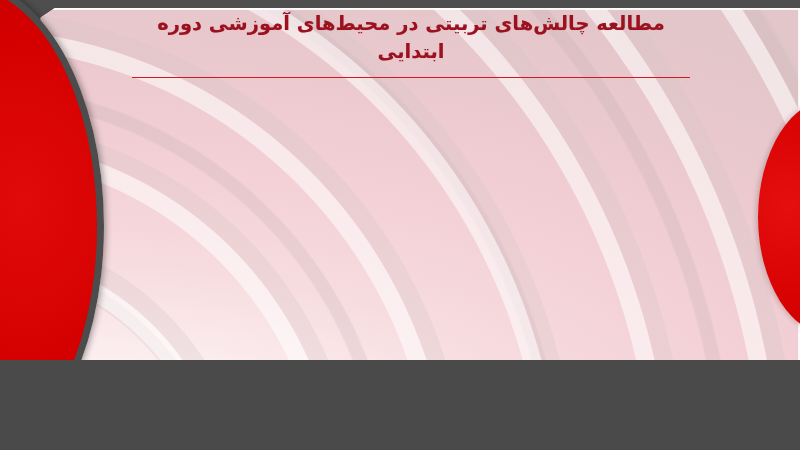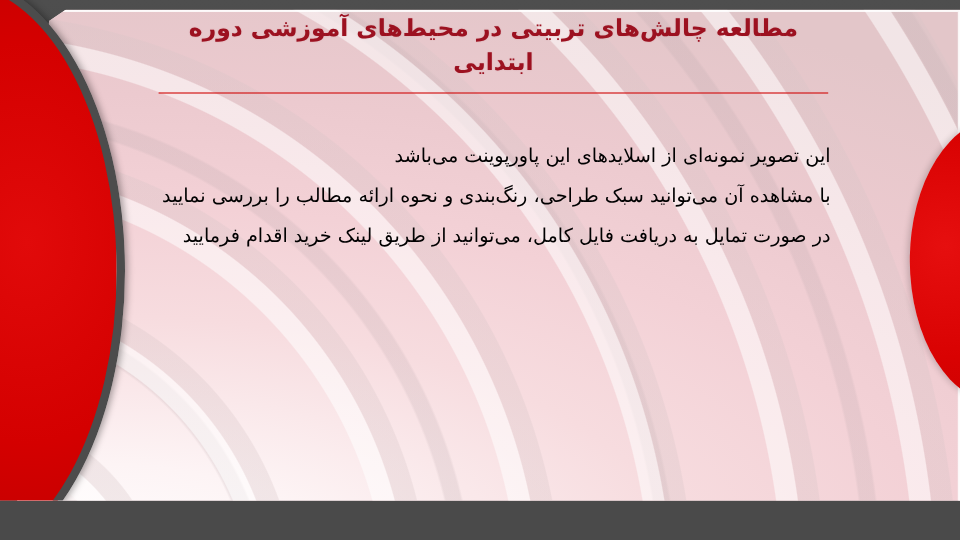--- a/index.html
+++ b/index.html
@@ -8,21 +8,21 @@
     padding: 0;
     width: 800px;
     height: 450px;
     overflow: hidden;
     background: #4a4a4a;
   }
 
   .slide-root {
     position: relative;
     width: 800px;
-    height: 417px;
+    height: 360px;
     background: #ffffff;
     overflow: hidden;
     font-family: "DejaVu Sans", "Liberation Sans", sans-serif;
   }
 
   
   .outer-frame {
     position: absolute;
     inset: 0;
     background: linear-gradient(180deg, #4e4e4e 0%, #454545 45%, #3f3f3f 100%);
@@ -157,19 +157,14 @@
   <div class="red-ellipse-left"></div>
 
   <div class="red-ellipse-right"></div>
 
   <div class="title-block">
     <h1 class="slide-title">مطالعه چالش‌های تربیتی در محیط‌های آموزشی دوره ابتدایی</h1>
   </div>
 
   <div class="title-rule"></div>
 
-  <div class="body-block">
-    <p class="body-line">این تصویر نمونه‌ای از اسلایدهای این پاورپوینت می‌باشد</p>
-    <p class="body-line">با مشاهده آن می‌توانید سبک طراحی، رنگ‌بندی و نحوه ارائه مطالب را بررسی نمایید</p>
-    <p class="body-line">در صورت تمایل به دریافت فایل کامل، می‌توانید از طریق لینک خرید اقدام فرمایید</p>
-  </div>
 
 </div>
 
 </body></html>

